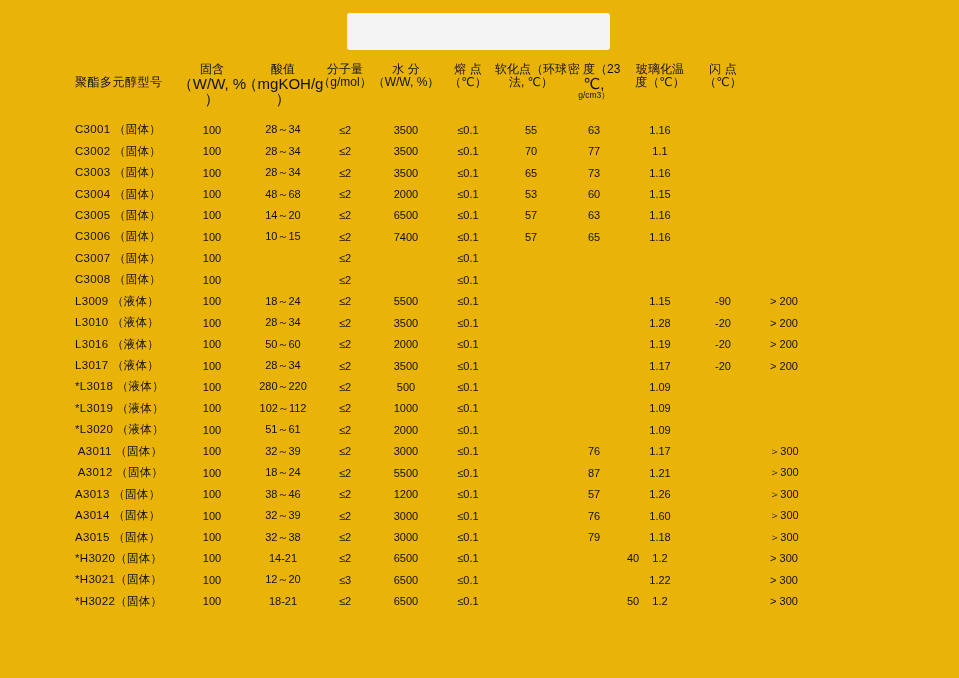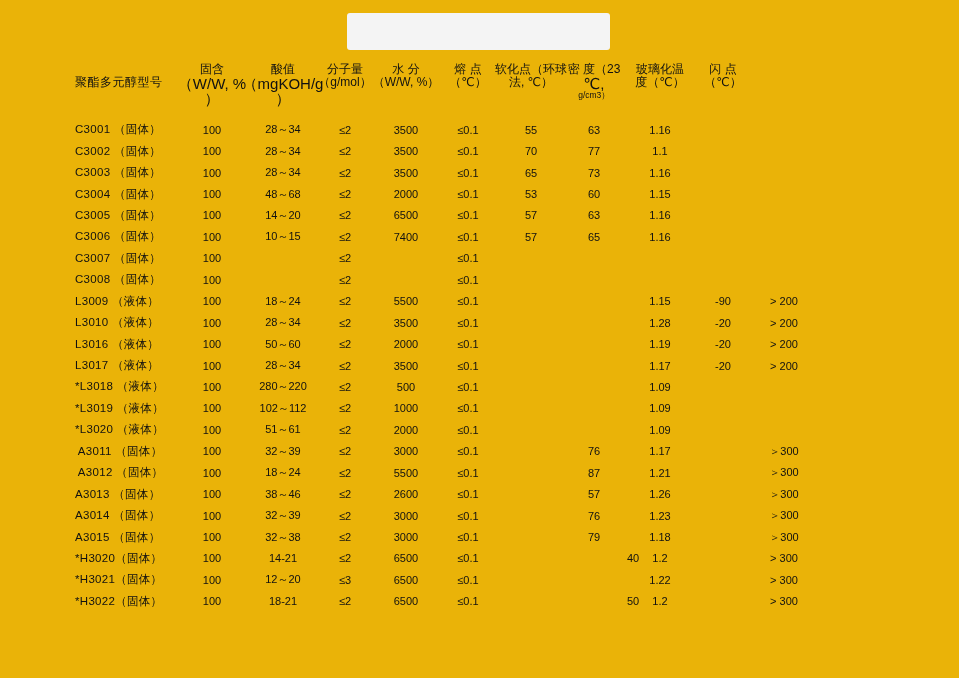--- a/index.html
+++ b/index.html
@@ -356,38 +356,38 @@
           <div class="td col-soft">87</div>
           <div class="td col-density">1.21</div>
           <div class="td col-tg"></div>
           <div class="td col-flash">＞300</div>
         </div>
         <div class="tr">
           <div class="td col-model">A3013 （固体）</div>
           <div class="td col-solid">100</div>
           <div class="td col-oh">38～46</div>
           <div class="td col-acid">≤2</div>
-          <div class="td col-mw">2600</div>
+          <div class="td col-mw">1200</div>
           <div class="td col-water">≤0.1</div>
           <div class="td col-melt"></div>
           <div class="td col-soft">57</div>
           <div class="td col-density">1.26</div>
           <div class="td col-tg"></div>
           <div class="td col-flash">＞300</div>
         </div>
         <div class="tr">
           <div class="td col-model">A3014 （固体）</div>
           <div class="td col-solid">100</div>
           <div class="td col-oh">32～39</div>
           <div class="td col-acid">≤2</div>
           <div class="td col-mw">3000</div>
           <div class="td col-water">≤0.1</div>
           <div class="td col-melt"></div>
           <div class="td col-soft">76</div>
-          <div class="td col-density">1.23</div>
+          <div class="td col-density">1.60</div>
           <div class="td col-tg"></div>
           <div class="td col-flash">＞300</div>
         </div>
         <div class="tr">
           <div class="td col-model">A3015 （固体）</div>
           <div class="td col-solid">100</div>
           <div class="td col-oh">32～38</div>
           <div class="td col-acid">≤2</div>
           <div class="td col-mw">3000</div>
           <div class="td col-water">≤0.1</div>

